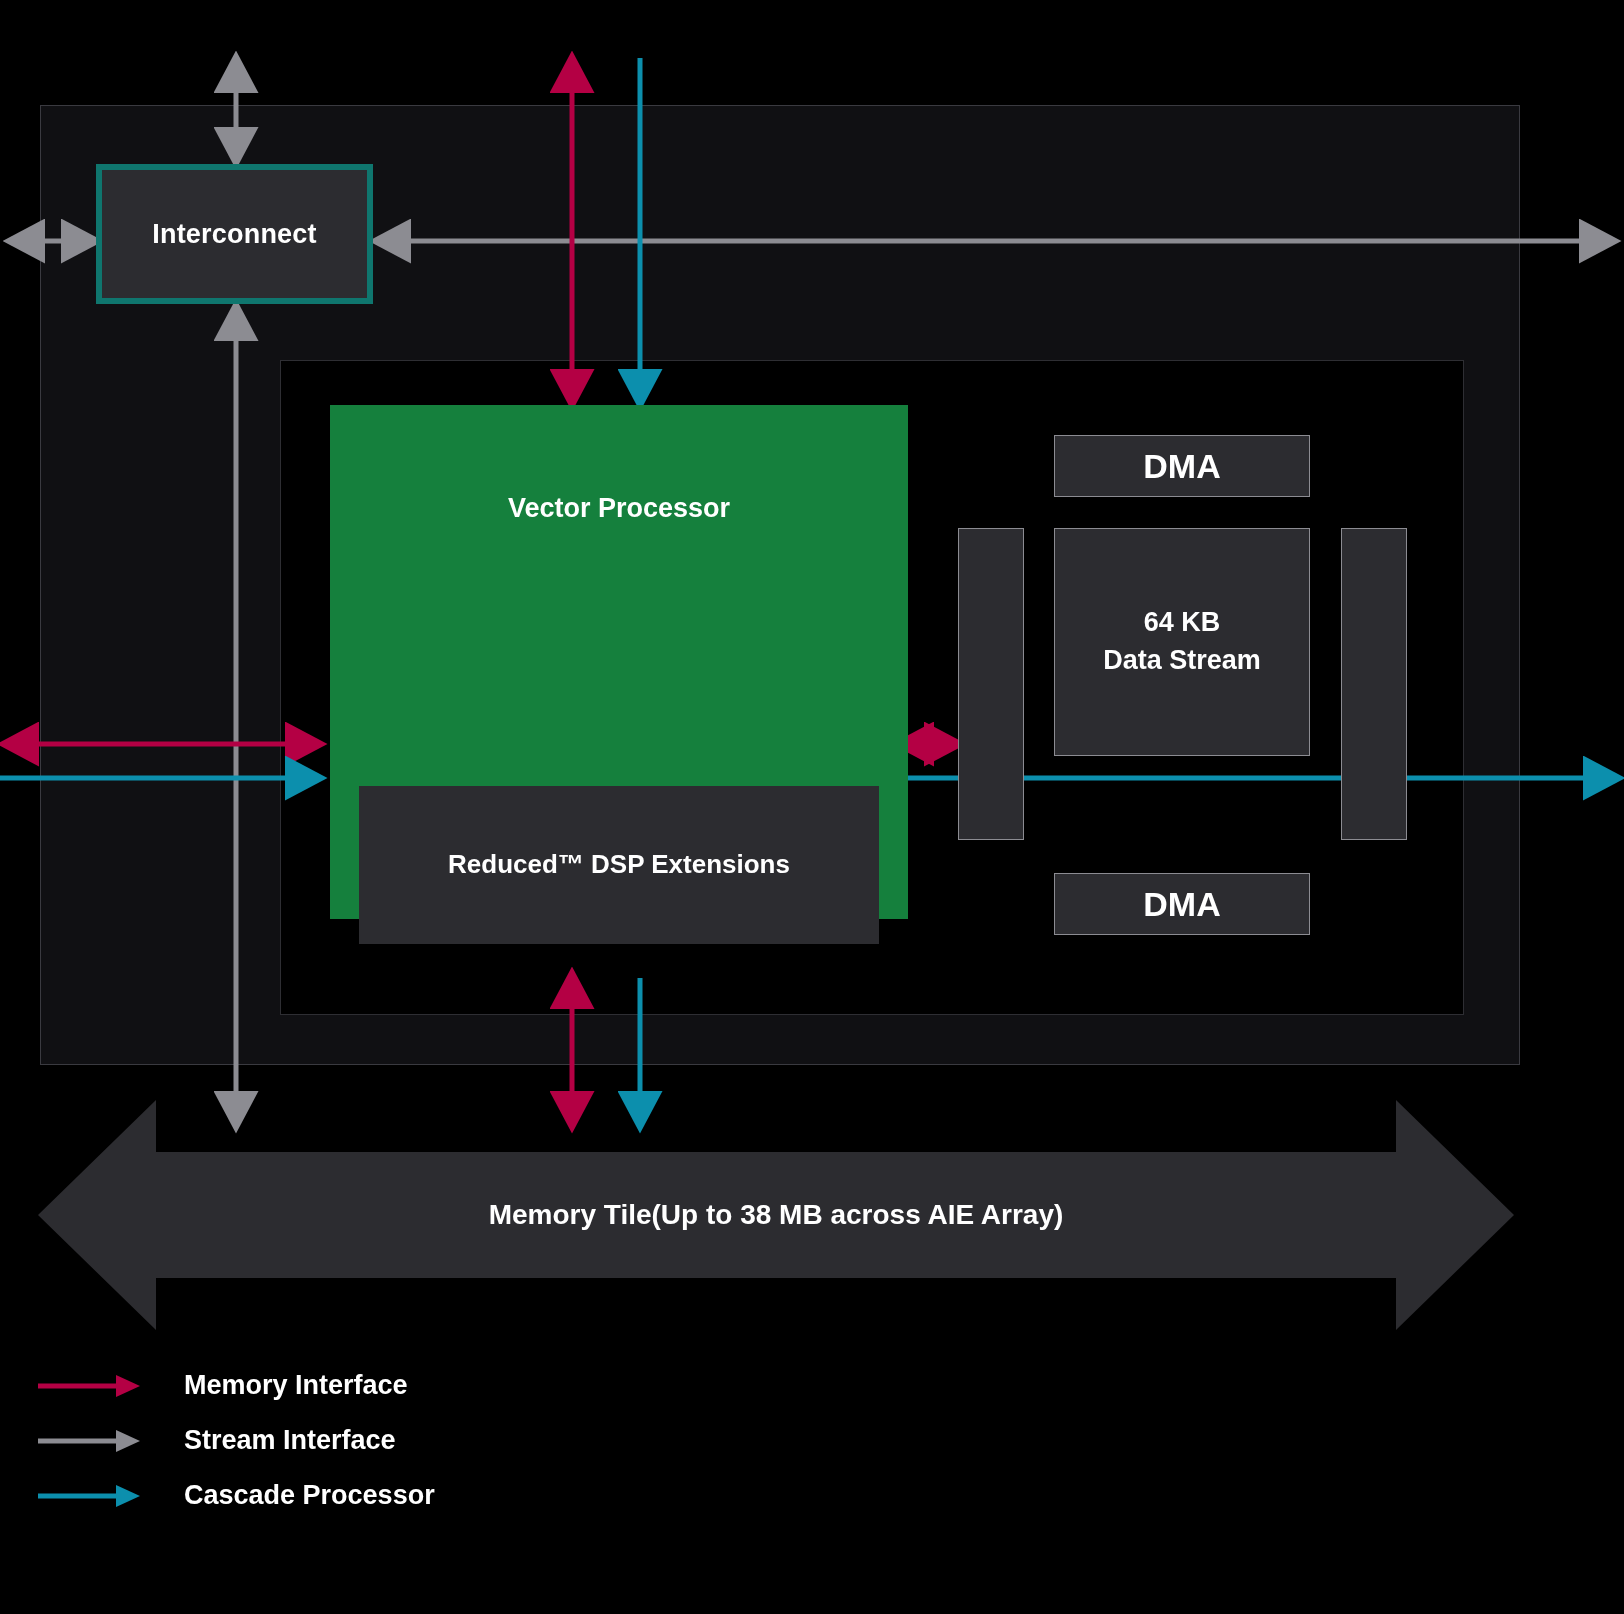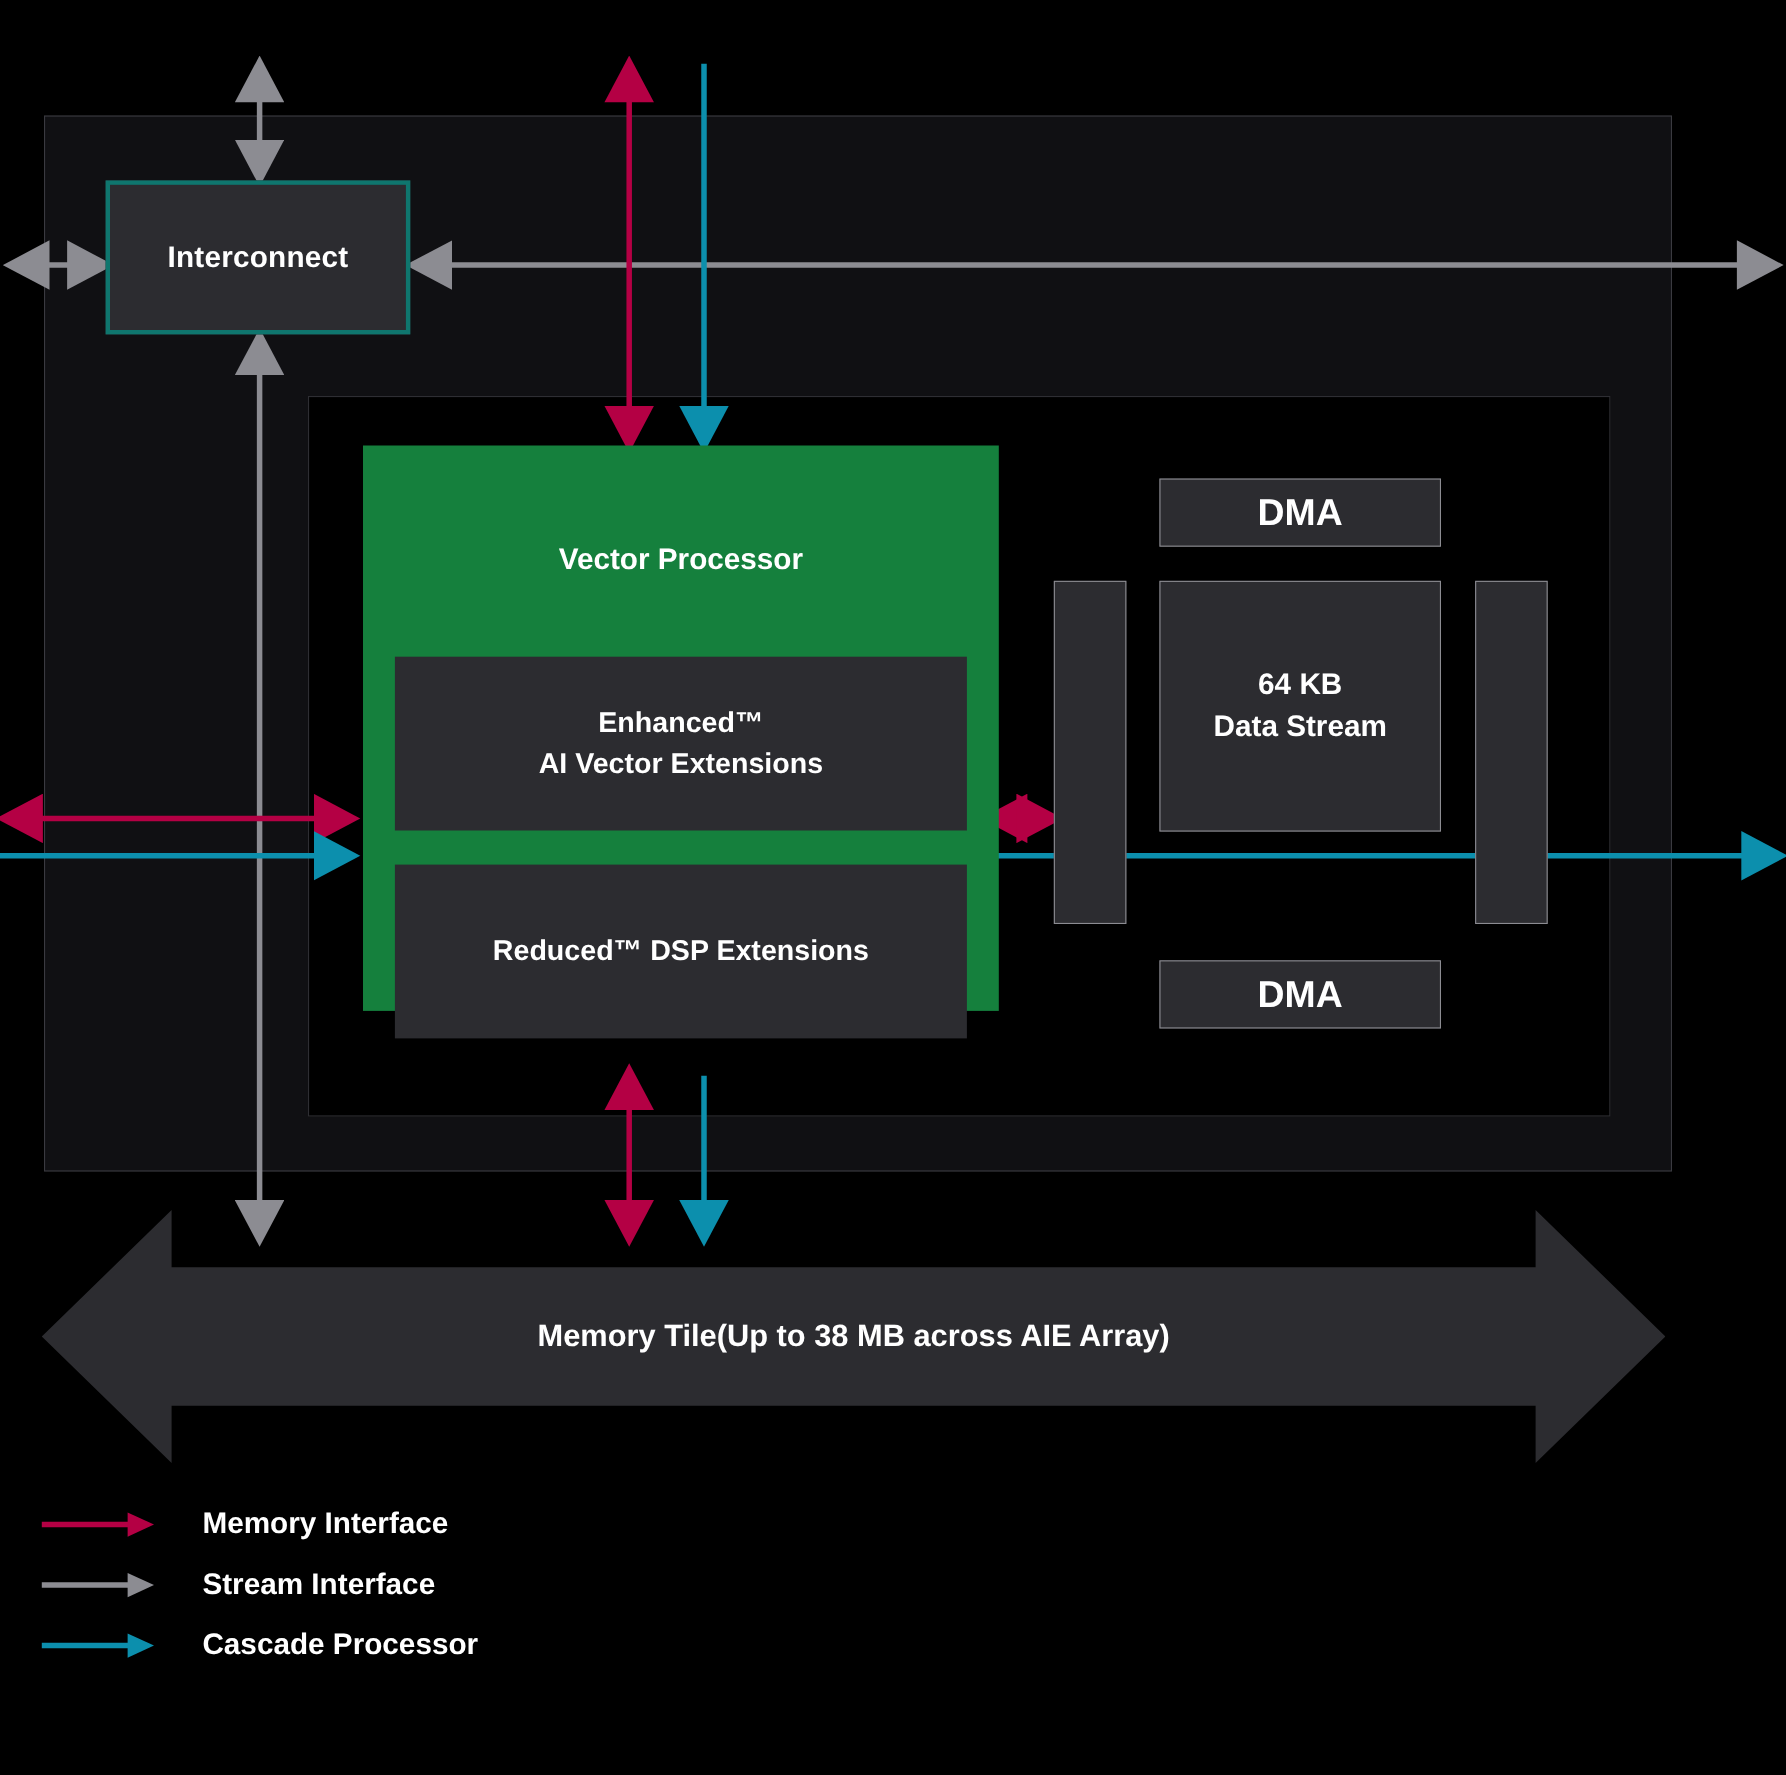--- a/index.html
+++ b/index.html
@@ -11,21 +11,21 @@
 
   
   .outer-frame{left:40px;top:105px;width:1480px;height:960px;
     background:#101013;border:1px solid #3a3a40;box-sizing:border-box;}
 
   .mid-frame{left:280px;top:360px;width:1184px;height:655px;
     background:#000000;border:1px solid #2e2e33;box-sizing:border-box;}
 
   
   .interconnect{left:96px;top:164px;width:277px;height:140px;
-    background:#2c2c30;border:4px solid #0f766e;box-sizing:border-box;
+    background:#2c2c30;border:6px solid #0f766e;box-sizing:border-box;
     display:flex;align-items:center;justify-content:center;
     color:#fff;font-size:27px;font-weight:bold;letter-spacing:.2px;}
 
   
   .vproc{left:330px;top:405px;width:578px;height:514px;background:#15803d;}
   .vproc-title{position:absolute;left:0;top:88px;width:100%;text-align:center;
     color:#fff;font-size:27px;font-weight:bold;}
   .vbox{position:absolute;left:29px;background:#2c2c30;box-sizing:border-box;
     display:flex;align-items:center;justify-content:center;text-align:center;
     color:#fff;font-size:26px;font-weight:bold;line-height:1.45;}
@@ -135,26 +135,20 @@
       <line x1="640" y1="978" x2="640" y2="1122" stroke="#0c8fad" stroke-width="5" marker-end="url(#cHead)"></line>
     </g>
   </svg>
 
   <div class="abs interconnect">
     <span>Interconnect</span>
   </div>
 
   <div class="abs vproc">
     <div class="vproc-title">Vector Processor</div>
-    <div class="vbox vbox-ai">
-      <span>
-        <span>Enhanced™</span><br>
-        <span>AI Vector Extensions</span>
-      </span>
-    </div>
     <div class="vbox vbox-dsp">
       <span>Reduced™ DSP Extensions</span>
     </div>
   </div>
 
   <div class="abs dma dma-top">
     <span>DMA</span>
   </div>
 
   <div class="abs bank bank-l"></div>

